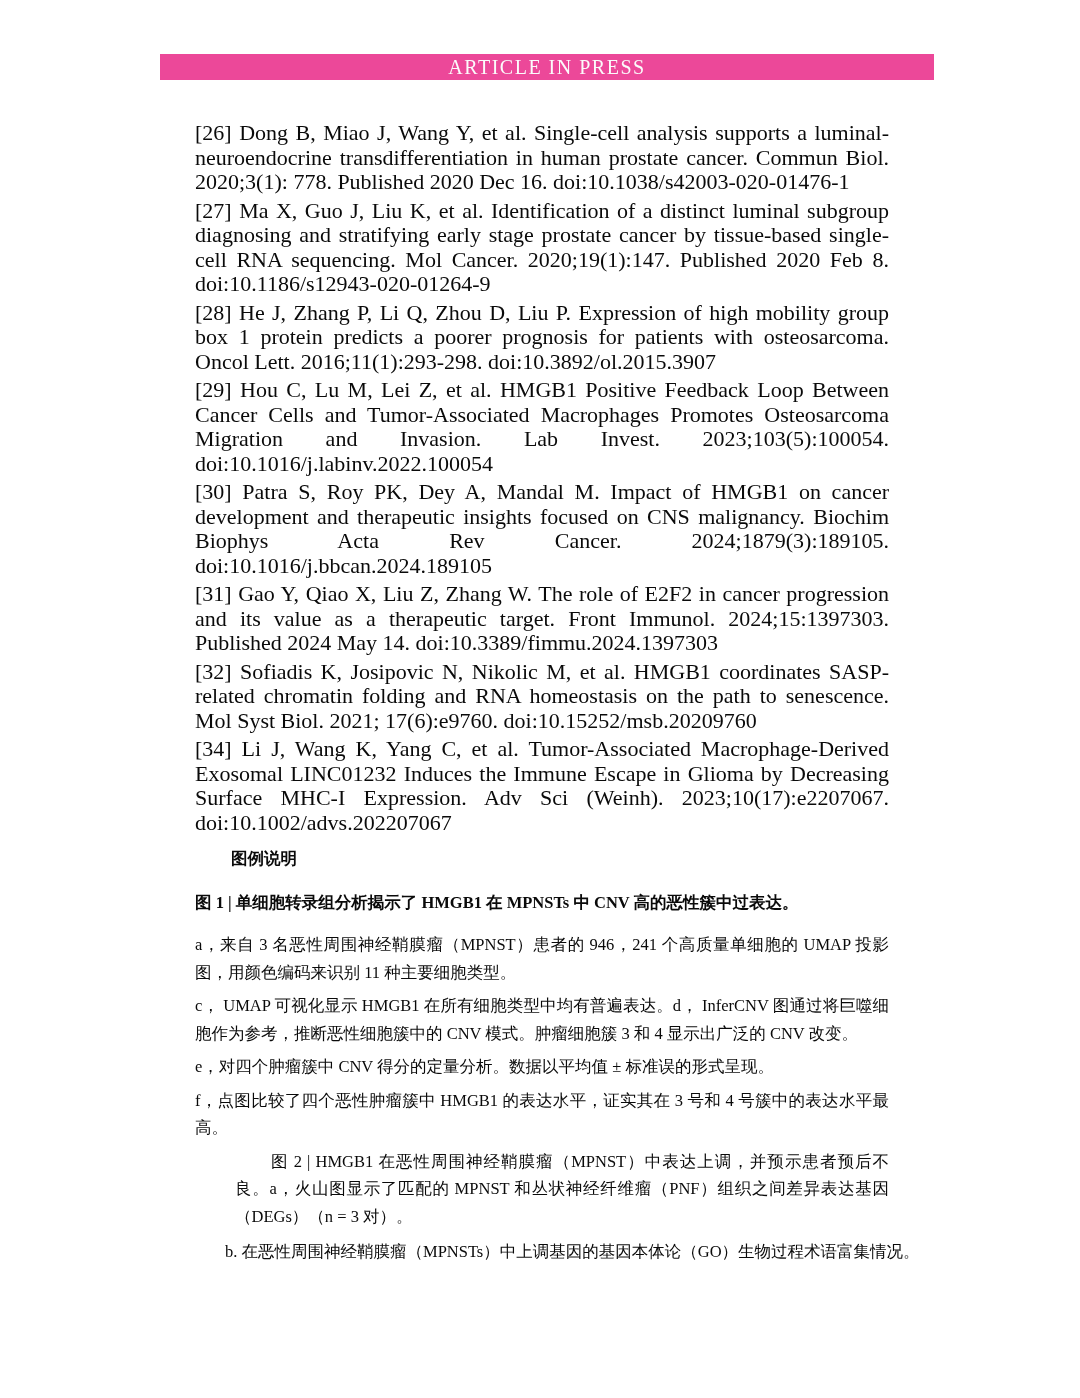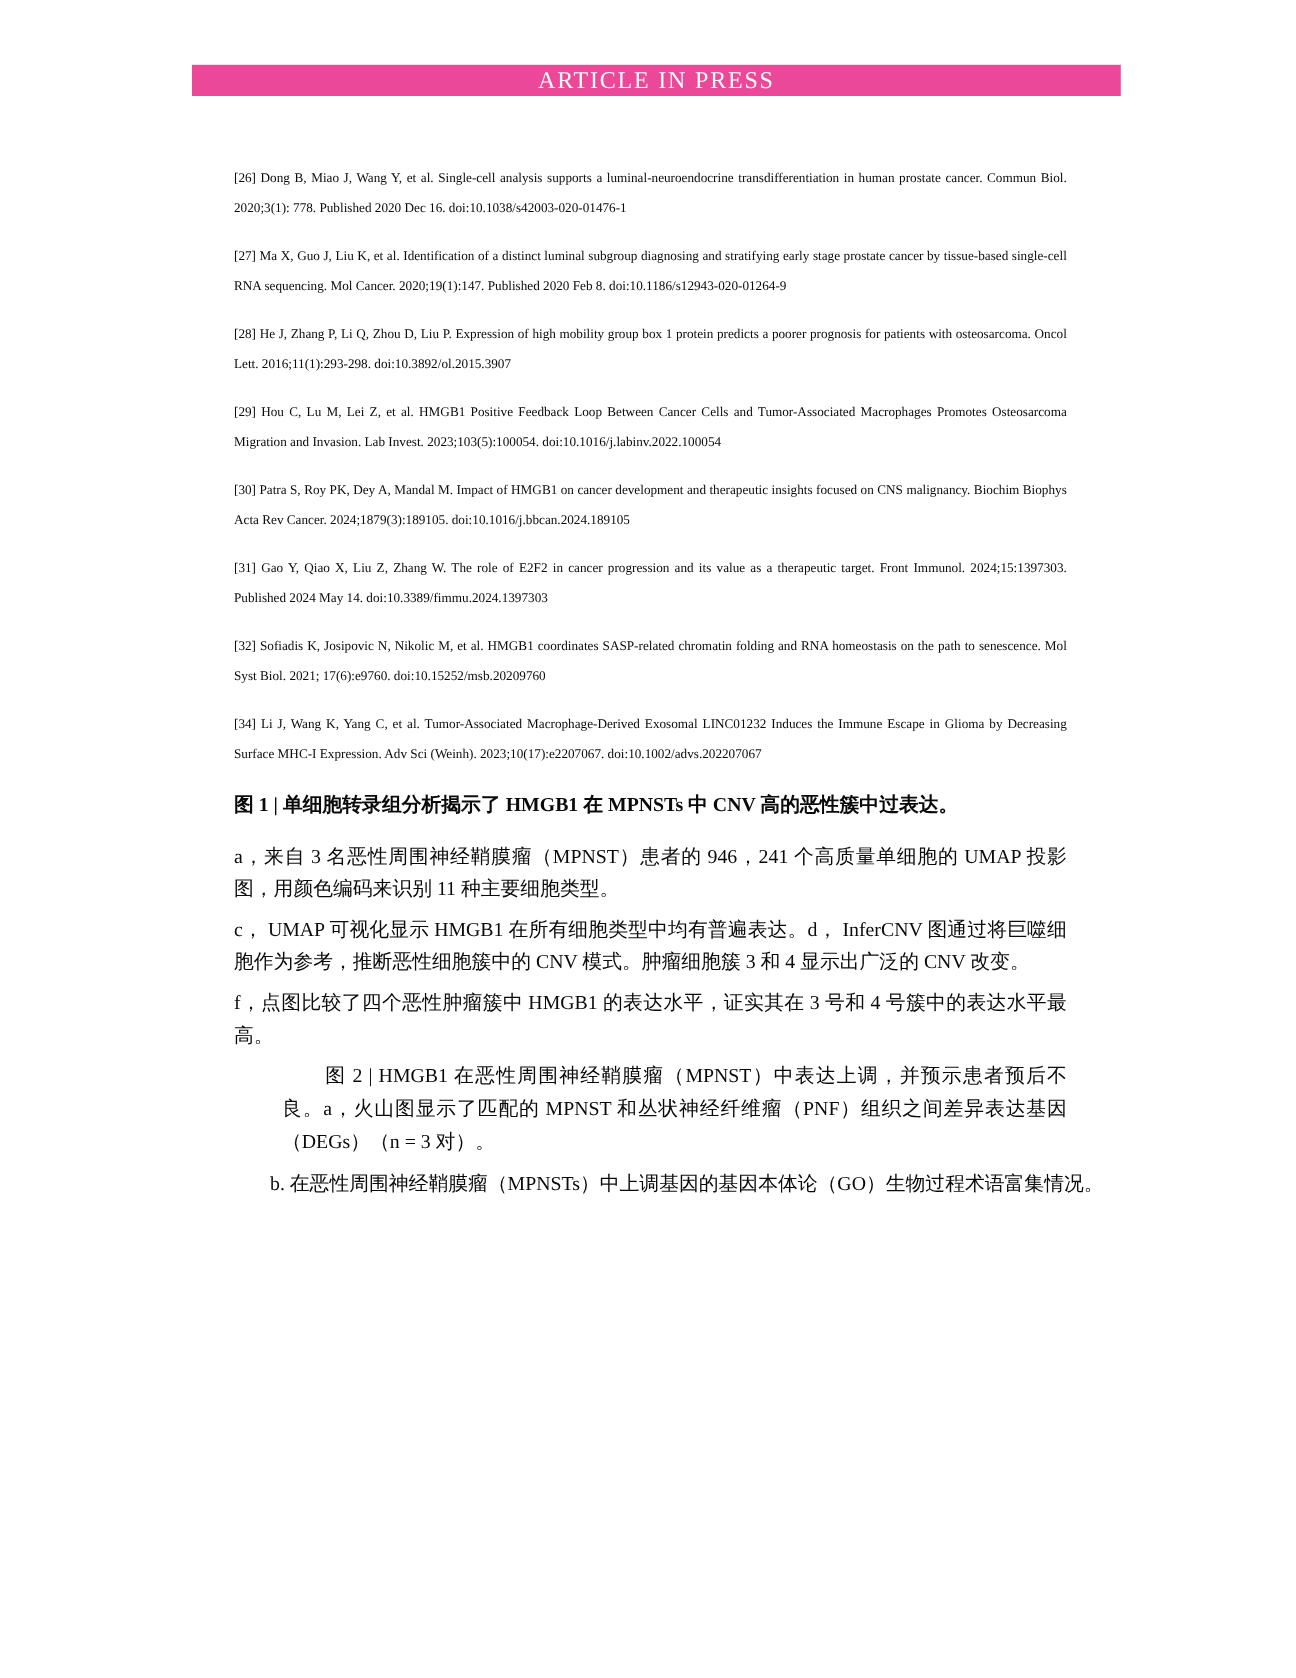--- a/index.html
+++ b/index.html
@@ -32,24 +32,24 @@
     font-weight: 400;
     white-space: nowrap;
   }
   .content {
     position: absolute;
     left: 195px;
     top: 121px;
     width: 694px;
   }
   p.ref {
-    font-size: 11px;
+    font-size: 22px;
     line-height: 24.5px;
     text-align: justify;
-    margin: 16px 0 4px 0;
+    margin: 0 0 4px 0;
   }
   p.cn {
     font-size: 16.5px;
     line-height: 27.5px;
     text-align: justify;
     margin: 0 0 6px 0;
   }
   p.legend-heading {
     font-weight: bold;
     text-indent: 36px;
@@ -83,24 +83,26 @@
 
     <p class="ref">[26] Dong B, Miao J, Wang Y, et al. Single-cell analysis supports a luminal-neuroendocrine transdifferentiation in human prostate cancer. Commun Biol. 2020;3(1): 778. Published 2020 Dec 16. doi:10.1038/s42003-020-01476-1</p>
     <p class="ref">[27] Ma X, Guo J, Liu K, et al. Identification of a distinct luminal subgroup diagnosing and stratifying early stage prostate cancer by tissue-based single-cell RNA sequencing. Mol Cancer. 2020;19(1):147. Published 2020 Feb 8. doi:10.1186/s12943-020-01264-9</p>
     <p class="ref">[28] He J, Zhang P, Li Q, Zhou D, Liu P. Expression of high mobility group box 1 protein predicts a poorer prognosis for patients with osteosarcoma. Oncol Lett. 2016;11(1):293-298. doi:10.3892/ol.2015.3907</p>
     <p class="ref">[29] Hou C, Lu M, Lei Z, et al. HMGB1 Positive Feedback Loop Between Cancer Cells and Tumor-Associated Macrophages Promotes Osteosarcoma Migration and Invasion. Lab Invest. 2023;103(5):100054. doi:10.1016/j.labinv.2022.100054</p>
     <p class="ref">[30] Patra S, Roy PK, Dey A, Mandal M. Impact of HMGB1 on cancer development and therapeutic insights focused on CNS malignancy. Biochim Biophys Acta Rev Cancer. 2024;1879(3):189105. doi:10.1016/j.bbcan.2024.189105</p>
     <p class="ref">[31] Gao Y, Qiao X, Liu Z, Zhang W. The role of E2F2 in cancer progression and its value as a therapeutic target. Front Immunol. 2024;15:1397303. Published 2024 May 14. doi:10.3389/fimmu.2024.1397303</p>
     <p class="ref">[32] Sofiadis K, Josipovic N, Nikolic M, et al. HMGB1 coordinates SASP-related chromatin folding and RNA homeostasis on the path to senescence. Mol Syst Biol. 2021; 17(6):e9760. doi:10.15252/msb.20209760</p>
     <p class="ref">[34] Li J, Wang K, Yang C, et al. Tumor-Associated Macrophage-Derived Exosomal LINC01232 Induces the Immune Escape in Glioma by Decreasing Surface MHC-I Expression. Adv Sci (Weinh). 2023;10(17):e2207067. doi:10.1002/advs.202207067</p>
 
+    <p class="cn legend-heading">图例说明</p>
     <p class="cn fig1-title">图 1 | 单细胞转录组分析揭示了 HMGB1 在 MPNSTs 中 CNV 高的恶性簇中过表达。</p>
 
     <p class="cn">a，来自 3 名恶性周围神经鞘膜瘤（MPNST）患者的 946，241 个高质量单细胞的 UMAP 投影图，用颜色编码来识别 11 种主要细胞类型。</p>
     <p class="cn">c， UMAP 可视化显示 HMGB1 在所有细胞类型中均有普遍表达。d， InferCNV 图通过将巨噬细胞作为参考，推断恶性细胞簇中的 CNV 模式。肿瘤细胞簇 3 和 4 显示出广泛的 CNV 改变。</p>
+    <p class="cn">e，对四个肿瘤簇中 CNV 得分的定量分析。数据以平均值 ± 标准误的形式呈现。</p>
     <p class="cn">f，点图比较了四个恶性肿瘤簇中 HMGB1 的表达水平，证实其在 3 号和 4 号簇中的表达水平最高。</p>
 
     <p class="cn fig2-para">图 2 | HMGB1 在恶性周围神经鞘膜瘤（MPNST）中表达上调，并预示患者预后不良。a，火山图显示了匹配的 MPNST 和丛状神经纤维瘤（PNF）组织之间差异表达基因（DEGs）（n = 3 对）。</p>
     <p class="cn fig2-item-b">b. 在恶性周围神经鞘膜瘤（MPNSTs）中上调基因的基因本体论（GO）生物过程术语富集情况。</p>
 
   </div>
 
 </div>
 
 </body></html>

